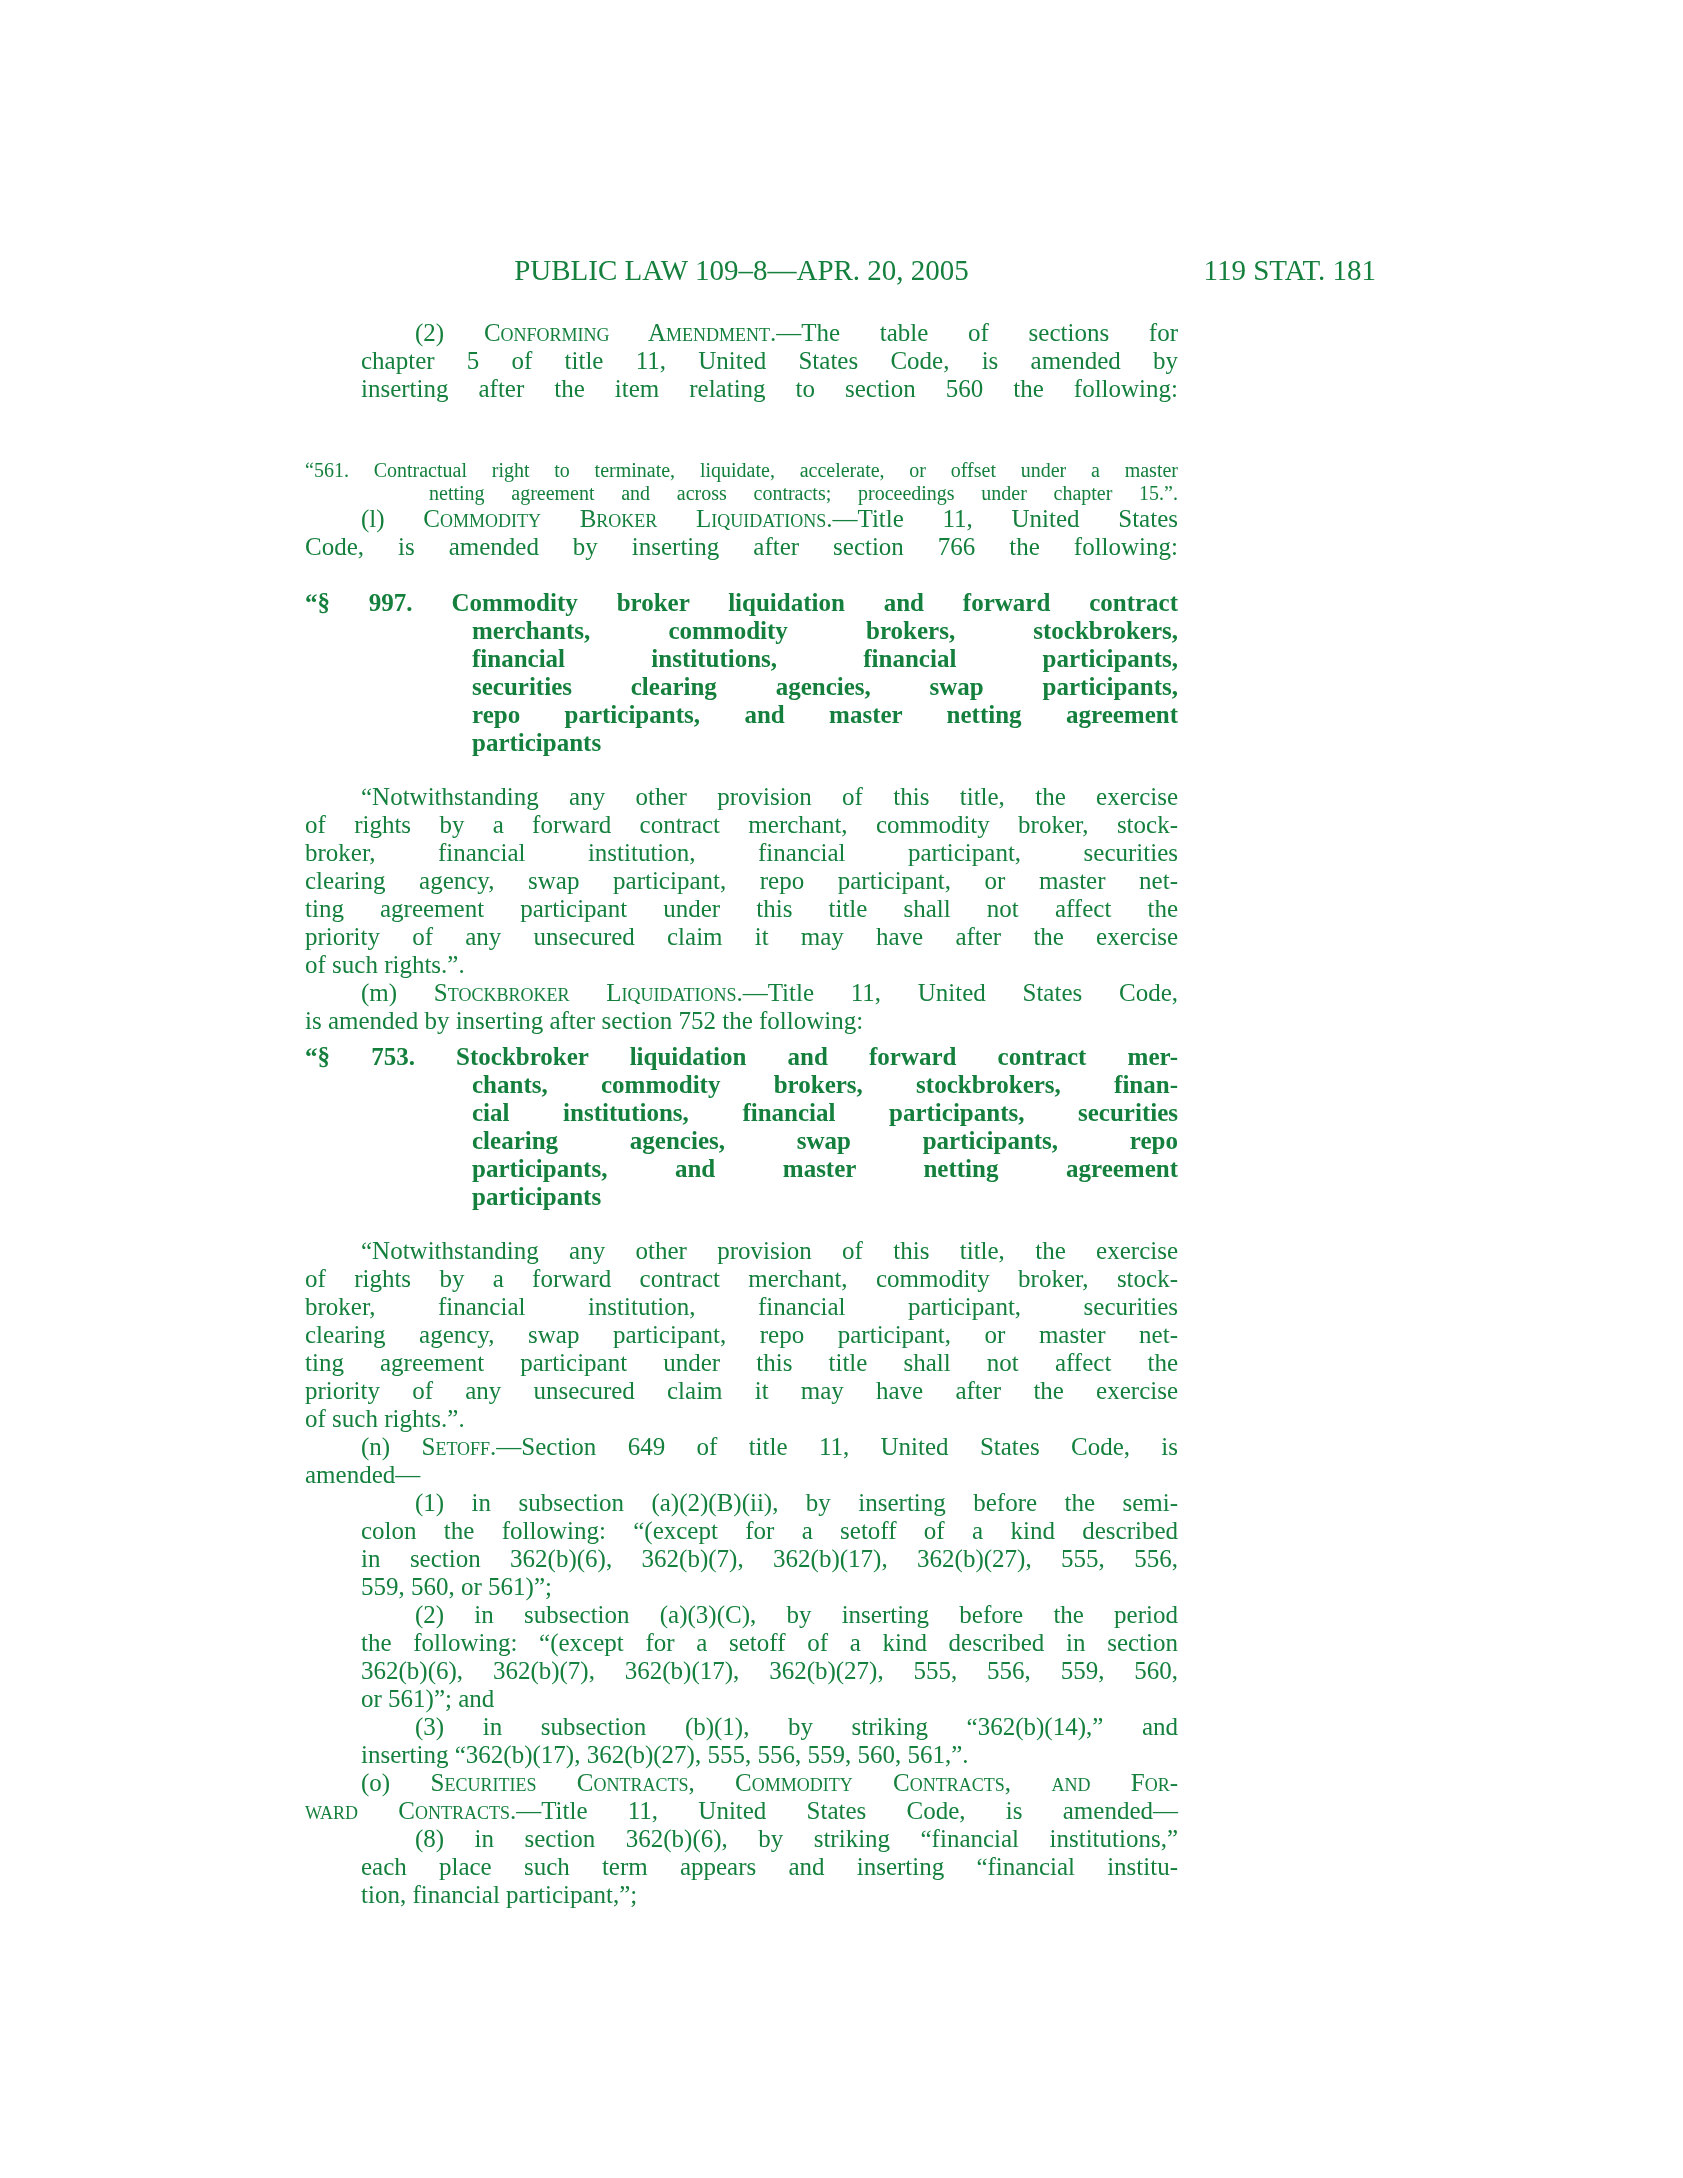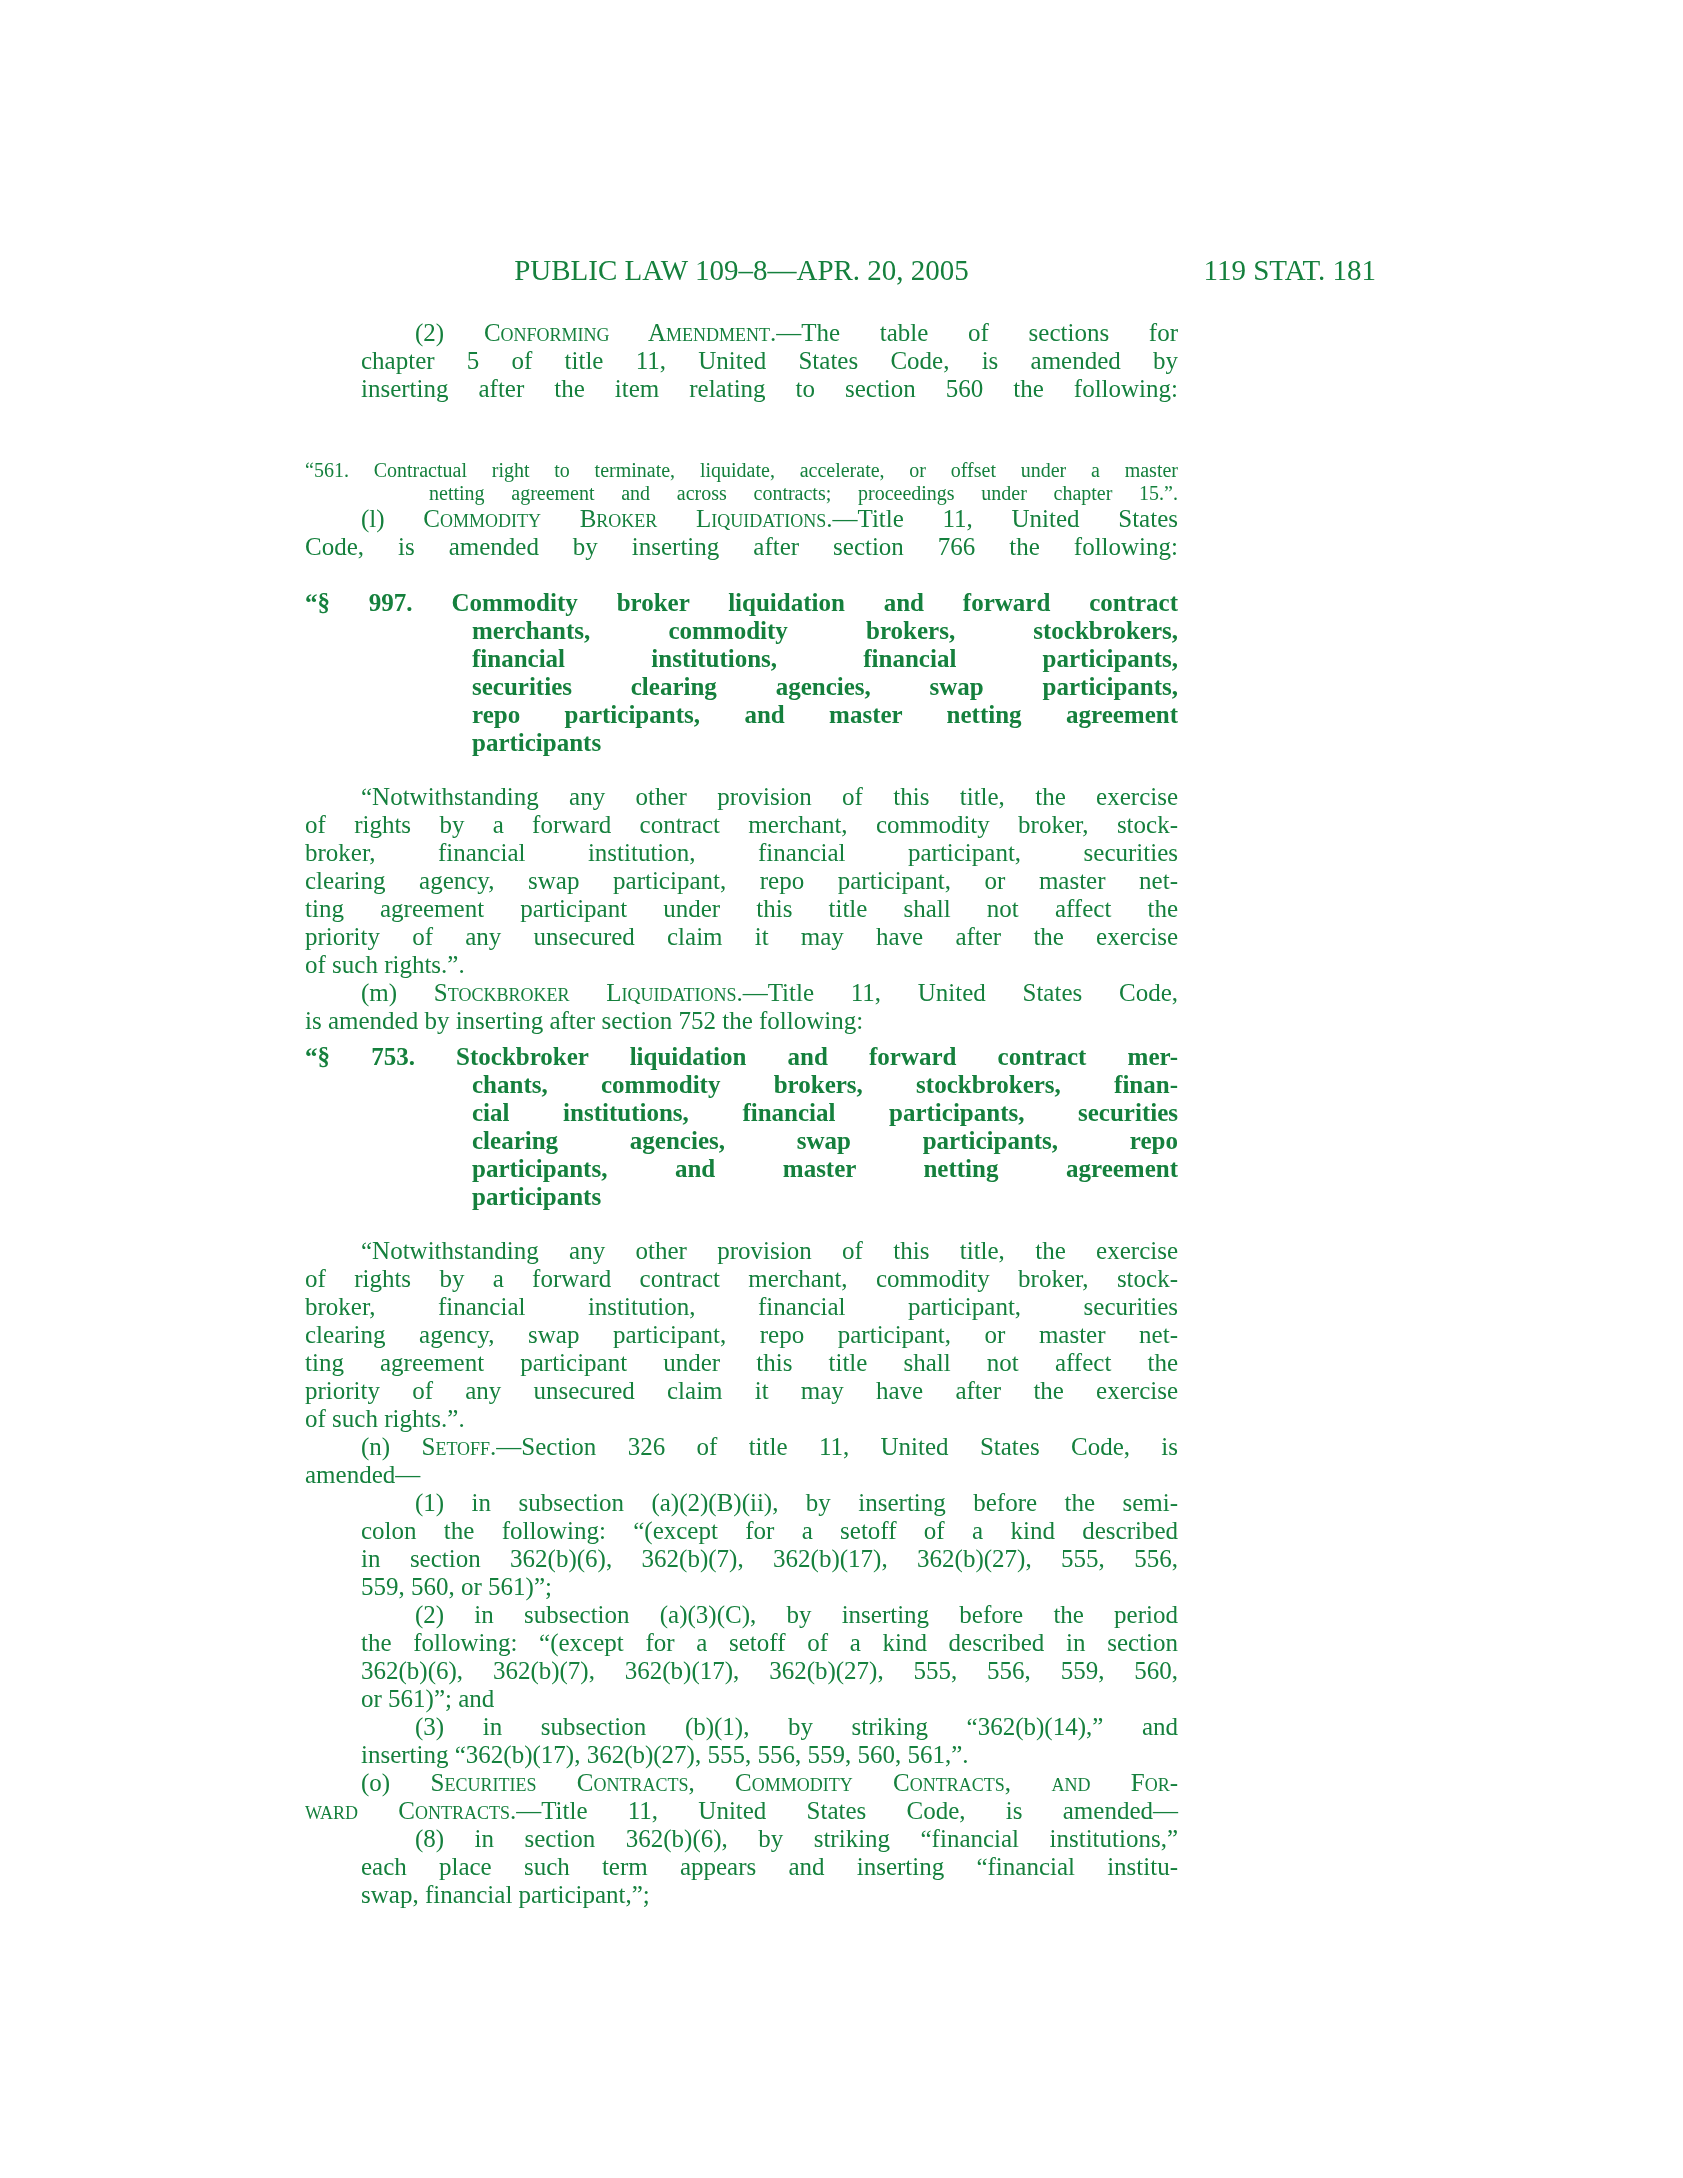--- a/index.html
+++ b/index.html
@@ -135,21 +135,21 @@
         <div class="tline">“Notwithstanding any other provision of this title, the exercise</div>
         <div class="tline">of rights by a forward contract merchant, commodity broker, stock-</div>
         <div class="tline">broker, financial institution, financial participant, securities</div>
         <div class="tline">clearing agency, swap participant, repo participant, or master net-</div>
         <div class="tline">ting agreement participant under this title shall not affect the</div>
         <div class="tline">priority of any unsecured claim it may have after the exercise</div>
         <div class="tline lastline">of such rights.”.</div>
       </div>
 
     <div class="block sub">
-        <div class="tline"><span>(n) </span><span class="sc">Setoff</span><span>.—Section 326 of title 11, United States Code, is</span></div>
+        <div class="tline"><span>(n) </span><span class="sc">Setoff</span><span>.—Section 649 of title 11, United States Code, is</span></div>
         <div class="tline lastline">amended—</div>
       </div>
 
     <div class="block clause">
         <div class="tline">(1) in subsection (a)(2)(B)(ii), by inserting before the semi-</div>
         <div class="tline">colon the following: “(except for a setoff of a kind described</div>
         <div class="tline">in section 362(b)(6), 362(b)(7), 362(b)(17), 362(b)(27), 555, 556,</div>
         <div class="tline lastline">559, 560, or 561)”;</div>
       </div>
 
@@ -166,18 +166,18 @@
       </div>
 
     <div class="block sub jlast">
         <div class="tline"><span>(o) </span><span class="sc">Securities Contracts, Commodity Contracts, and For-</span></div>
         <div class="tline lastline"><span class="sc">ward Contracts</span><span>.—Title 11, United States Code, is amended—</span></div>
       </div>
 
     <div class="block clause">
         <div class="tline">(8) in section 362(b)(6), by striking “financial institutions,”</div>
         <div class="tline">each place such term appears and inserting “financial institu-</div>
-        <div class="tline lastline">swap, financial participant,”;</div>
+        <div class="tline lastline">tion, financial participant,”;</div>
       </div>
 
   </div>
 </div>
 
 
 </body></html>

